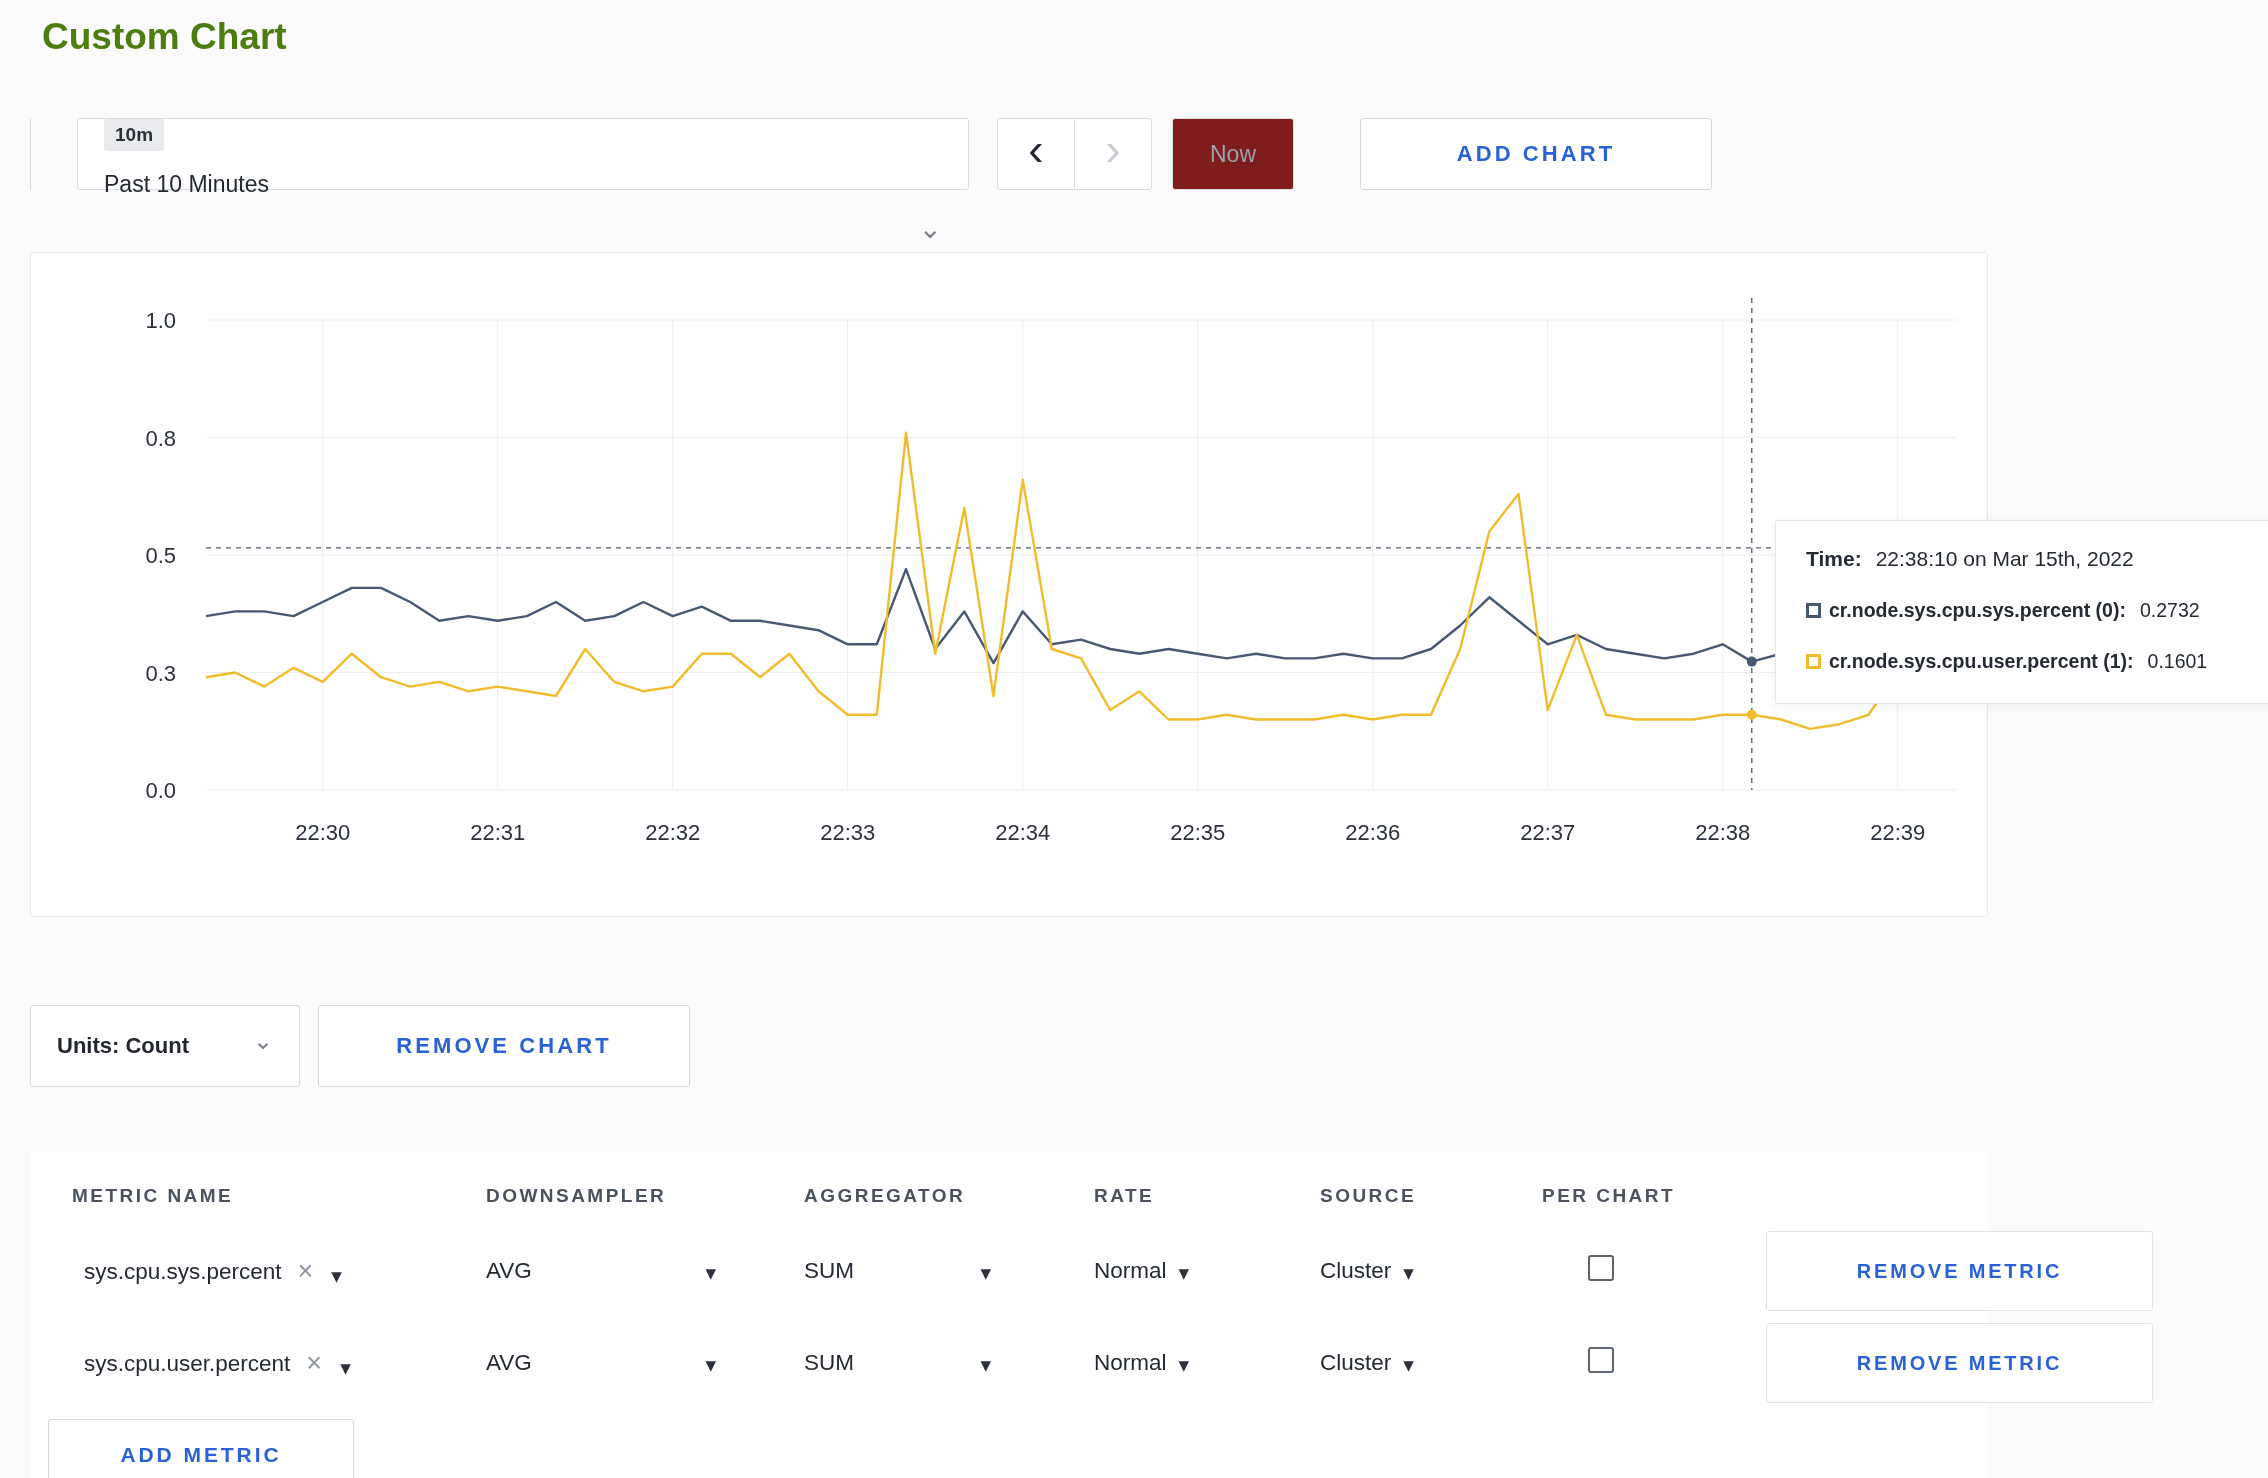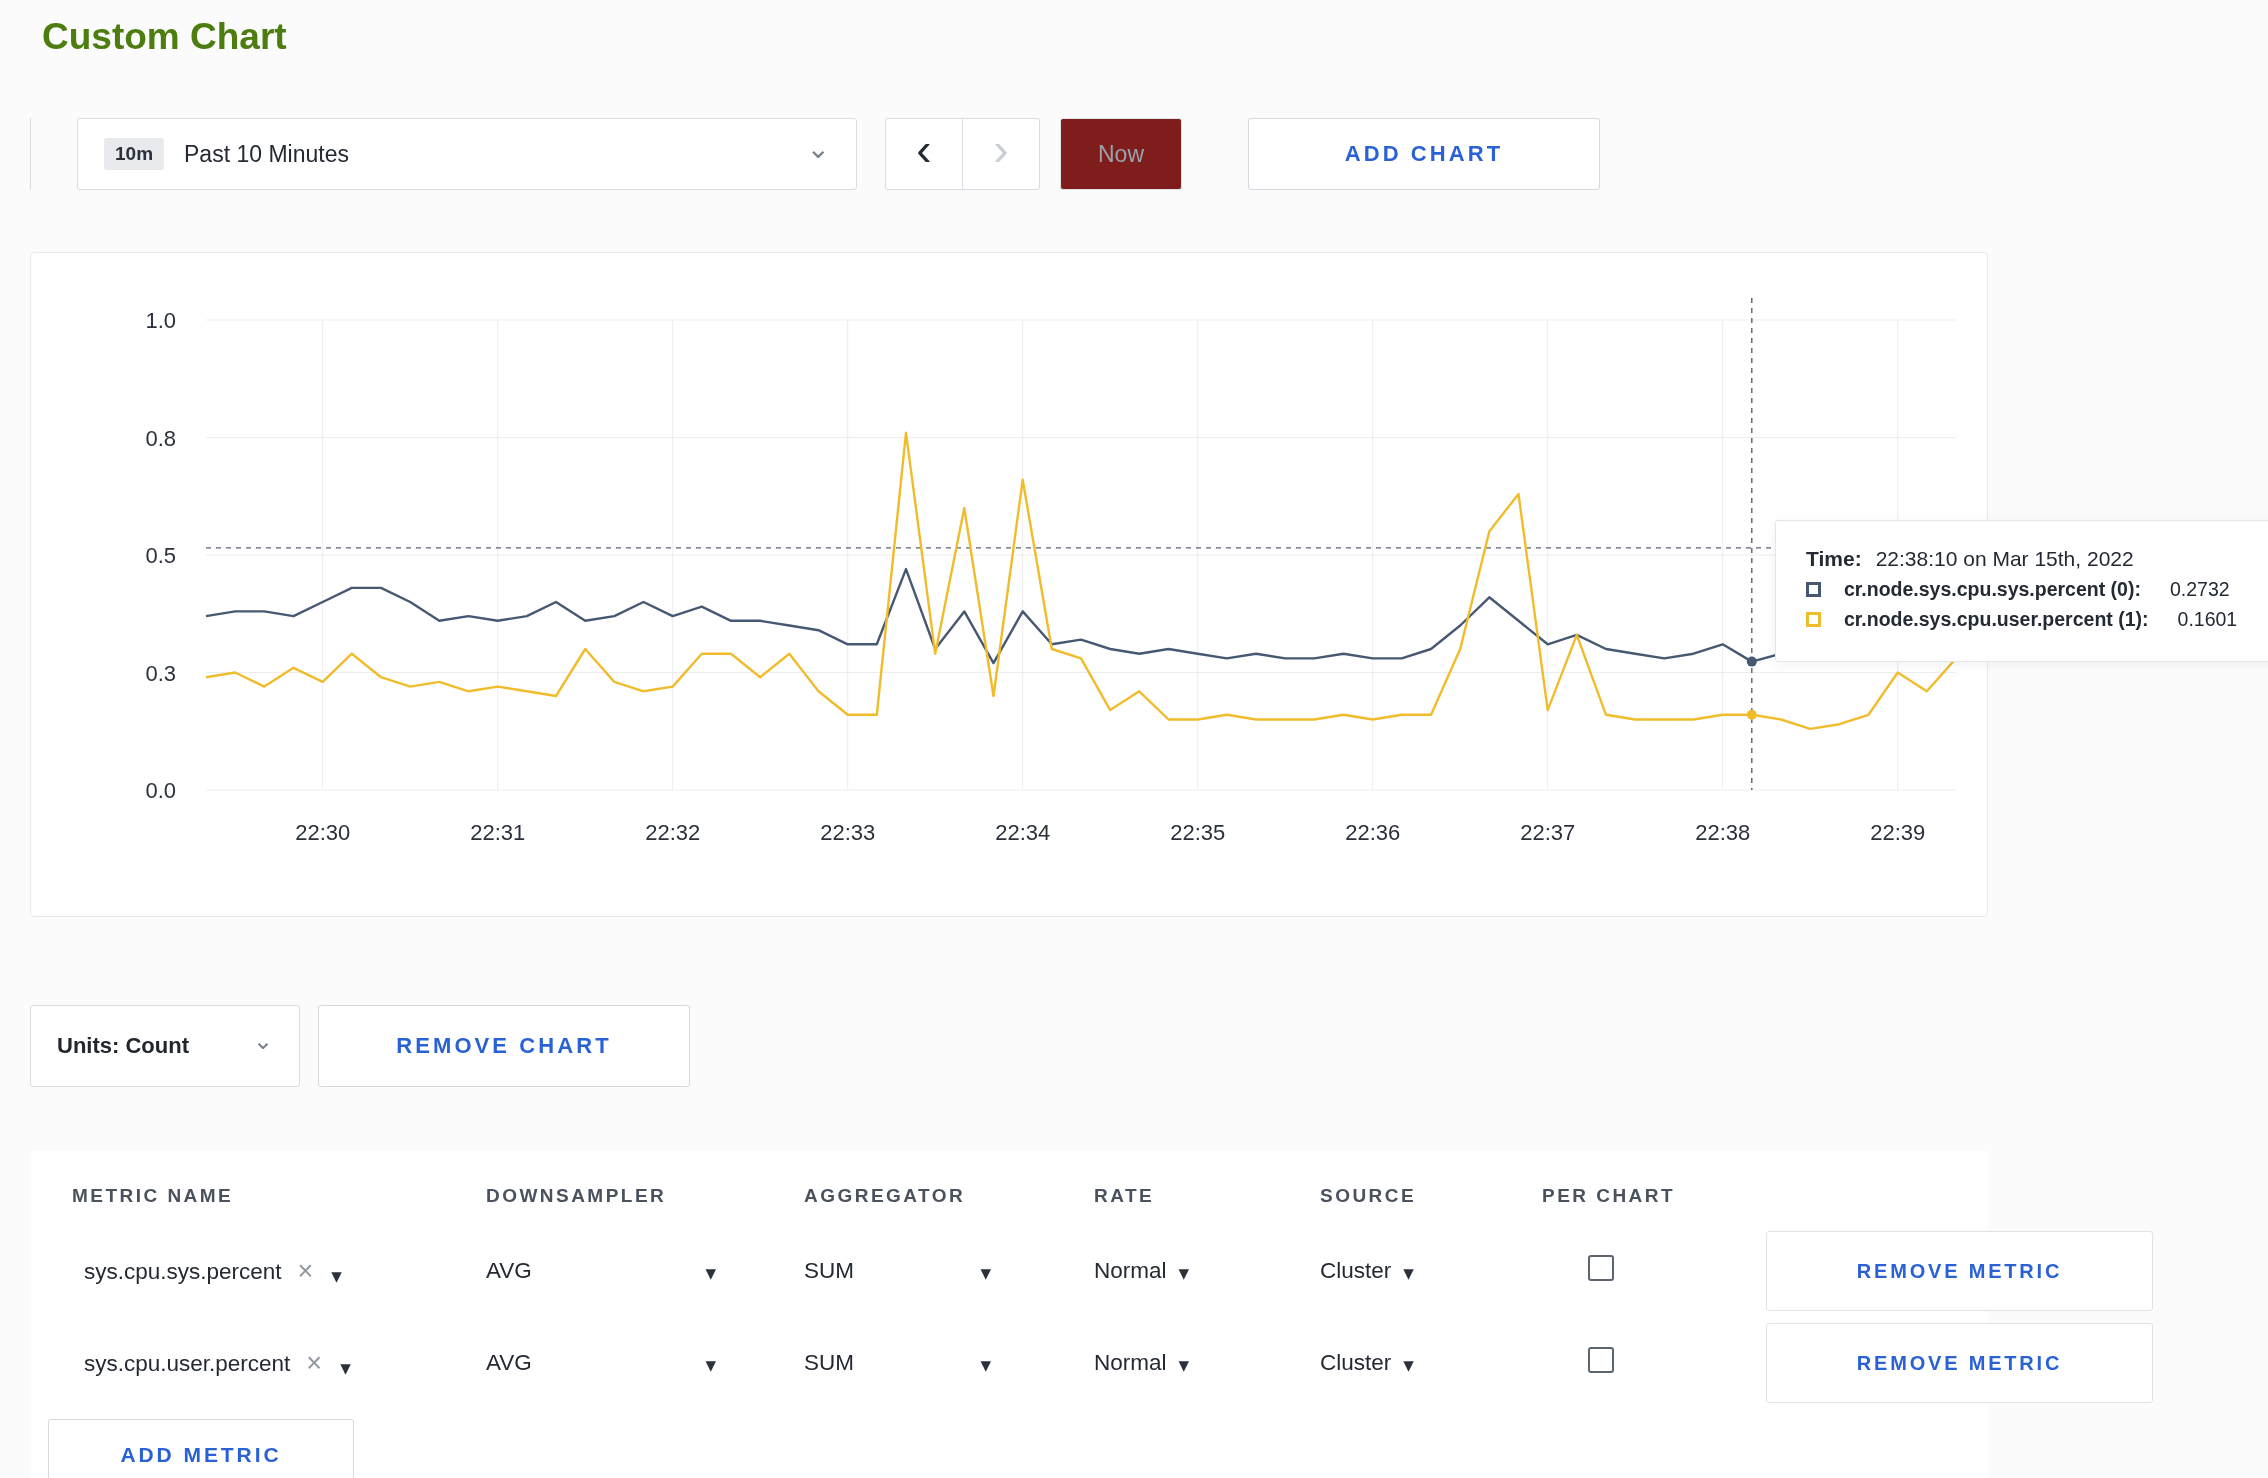--- a/index.html
+++ b/index.html
@@ -14,24 +14,24 @@
   h1.page-title {
     margin: 16px 0 0 42px;
     font-size: 37px;
     font-weight: 700;
     color: #4d7c0f;
   }
   
   .toolbar { display: flex; align-items: center; margin: 60px 0 0 30px; height: 72px; }
   .toolbar-rule { width: 1px; height: 72px; background: #d8dbe0; margin-right: 46px; flex: none; }
   .range-select {
-    display: flex; align-items: center; gap: 20px;
-    width: 780px; height: 72px; padding: 0 26px;
+    display: flex; align-items: flex-start; gap: 20px;
+    width: 892px; height: 72px; padding: 0 26px;
     background: #fff; border: 1px solid #d9dde3; border-radius: 3px;
-    font-size: 23px; cursor: pointer; font-family: inherit; color: #242a33;
+    font-size: 23px; cursor: pointer; font-family: inherit; color: #242a33; flex-direction: column;
   }
   .badge {
     background: #e8eaee; border-radius: 3px; padding: 5px 11px;
     font-size: 19px; font-weight: 700; color: #2b313b;
   }
   .chevdown { margin-left: auto; font-size: 28px; color: #7b828c; transform: translateY(-6px); }
   .pager { display: flex; margin-left: 28px; }
   .pager button {
     width: 78px; height: 72px; background: #fff; border: 1px solid #d9dde3;
     display: flex; align-items: center; justify-content: center; cursor: pointer;
@@ -65,21 +65,21 @@
   .ylab { font-size: 22px; text-anchor: end; }
   .xlab { font-size: 22px; text-anchor: middle; }
   .chart-tooltip {
     position: absolute; left: 1745px; top: 268px; width: 523px;
     background: #fff; border: 1px solid #e3e6ea; border-radius: 3px;
     box-shadow: 0 2px 12px rgba(40,50,70,.07);
     padding: 26px 30px 30px; z-index: 5;
   }
   .tt-time { font-size: 21px; }
   .tt-label { font-weight: 700; margin-right: 14px; }
-  .tt-row { display: flex; align-items: center; gap: 23px; margin-top: 7px; font-size: 19.5px; }
+  .tt-row { display: flex; align-items: center; gap: 8px; margin-top: 28px; font-size: 19.5px; }
   .swatch { width: 15px; height: 15px; border: 3px solid #000; background: #fff; flex: none; }
   .tt-name { font-weight: 700; }
   .tt-val { margin-left: 6px; }
   
   .units-row { display: flex; margin: 88px 0 0 30px; }
   .btn-units {
     display: flex; align-items: center; justify-content: space-between;
     width: 270px; height: 82px; padding: 0 26px;
     background: #fff; border: 1px solid #d9dde3; border-radius: 3px;
     font-size: 22px; font-weight: 700; color: #22262e; font-family: inherit; cursor: pointer;

